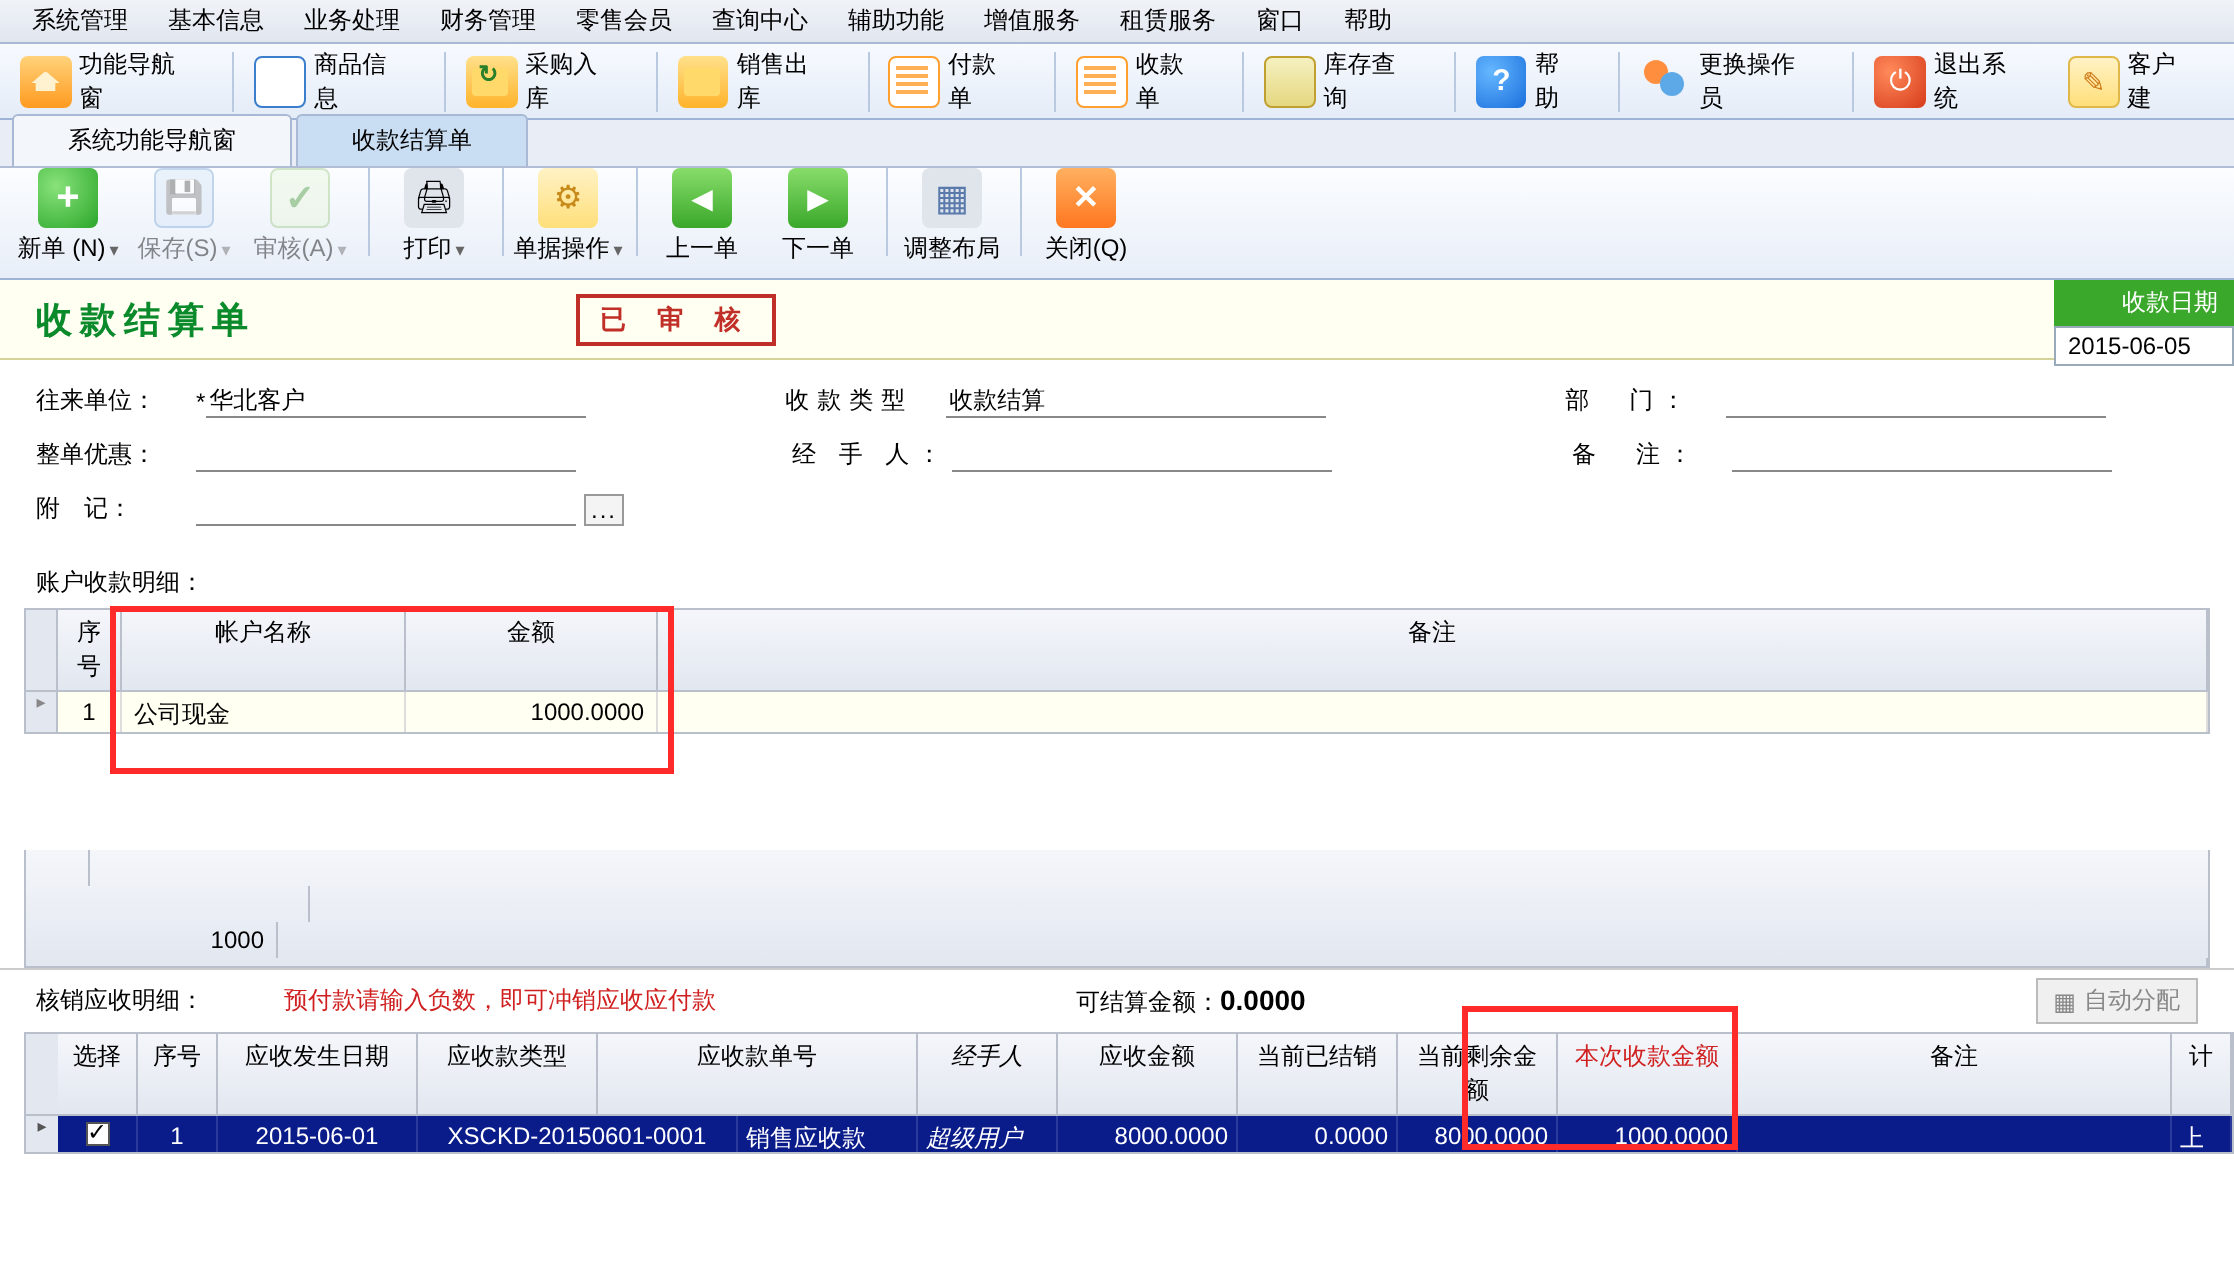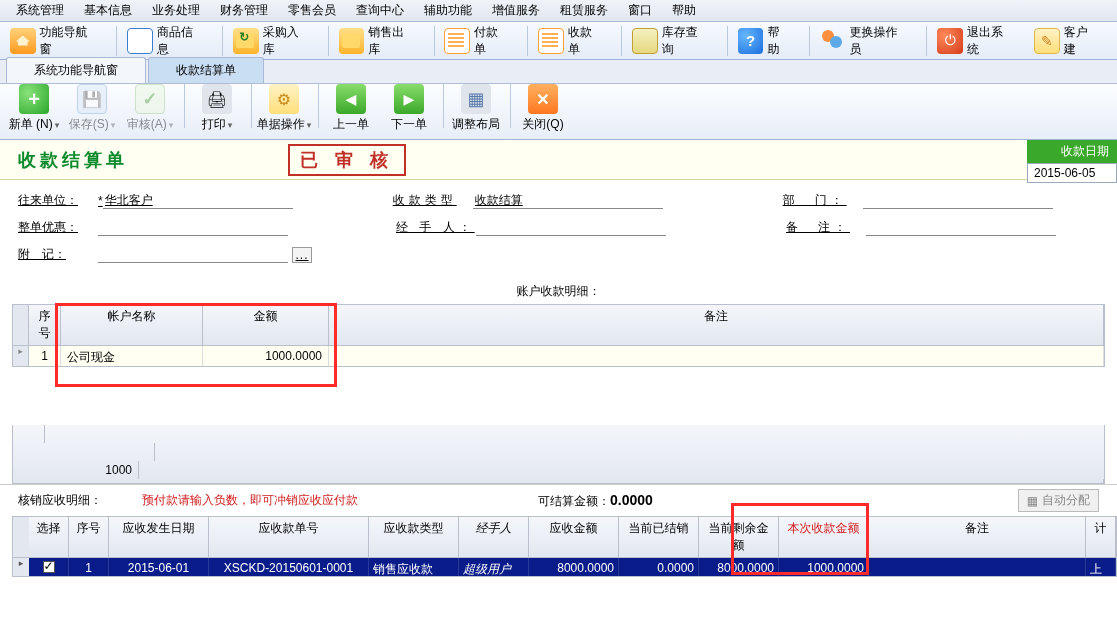--- a/index.html
+++ b/index.html
@@ -63,35 +63,35 @@
 .aico-next::after{content:"▶";color:#fff;font-size:14px;}
 .aico-layout { background:#e0e5ec;}
 .aico-layout::after{content:"▦";color:#5a7aac;font-size:18px;}
 .aico-close { background:linear-gradient(#ffb060,#ff7720);}
 .aico-close::after{content:"✕";color:#fff;font-size:16px;font-weight:bold;}
 .dd-arrow::after{content:"▾";font-size:9px;margin-left:2px;color:#666;}
 
 
 .header-strip { height:40px; background:#fffff2; border-bottom:1px solid #d4d49a; display:flex; align-items:center; padding:0 18px; position:relative;}
 .doc-title { color:#0a8a2a; font-size:18px; font-weight:bold; letter-spacing:4px;}
-.stamp { border:2px solid #c03028; color:#c03028; font-size:18px; font-weight:bold; padding:2px 10px; letter-spacing:6px; margin-left:160px;}
+.stamp { border:2px solid #c03028; color:#c03028; font-size:13px; font-weight:bold; padding:2px 10px; letter-spacing:6px; margin-left:160px;}
 .date-box { position:absolute; right:0; top:0; text-align:right;}
 .date-label { background:#3aa82a;color:#fff;padding:3px 8px;font-size:12px;}
 .date-input { border:1px solid #9ab; padding:2px 6px; background:#fff; width:90px; display:block;}
 
 
 .form-area { padding:12px 18px 6px; background:#fff;}
 .form-row { display:flex; margin-bottom:10px; align-items:center;}
-.fgroup { display:flex; align-items:center; margin-right:40px;text-decoration:underline;}
+.fgroup { display:flex; align-items:center; margin-right:40px;}
 .flabel { width:80px; letter-spacing:4px;}
 .flabel-tight { width:80px; }
 .finput { border:none; border-bottom:1px solid #888; width:190px; padding:1px 2px; background:transparent;}
 .attach-btn { width:20px;height:16px;border:1px solid #999;background:#f4f4f4;display:inline-flex;align-items:center;justify-content:center;margin-left:4px;cursor:default;letter-spacing:1px;}
 
-.section-label { padding:4px 18px;text-align:center; }
+.section-label { padding:4px 18px; }
 
 
 .grid-wrap { margin:0 12px; border:1px solid #b9c0cc; position:relative;}
 .ghead { display:flex; background:linear-gradient(#f4f6fa,#e2e7f0); border-bottom:1px solid #b9c0cc;}
 .ghead .gcell { border-right:1px solid #b9c0cc; padding:3px 6px; text-align:center;}
 .grow { display:flex; background:#fffff2;}
 .grow .gcell { border-right:1px solid #ddd; padding:3px 6px; height:20px;}
 .c-idx{width:32px;text-align:center;} .c-acct{width:142px;} .c-amt{width:126px;text-align:right;} .c-note{flex:1;}
 .row-handle{width:16px;background:#e2e7f0;border-right:1px solid #b9c0cc;text-align:center;font-size:9px;color:#888;}
 .red-box1 { position:absolute; border:3px solid #ff2a2a; pointer-events:none;}
@@ -308,22 +308,22 @@
   <span class="settle-amt"><span>可结算金额：</span><b>0.0000</b></span>
   <span class="auto-btn">自动分配</span>
 </div>
 
 <div class="grid2-wrap">
   <div class="g2head">
     <div class="g2-handle"></div>
     <div class="g2c c2-sel">选择</div>
     <div class="g2c c2-idx">序号</div>
     <div class="g2c c2-date">应收发生日期</div>
+    <div class="g2c c2-type">应收款类型</div>
     <div class="g2c c2-num">应收款单号</div>
-    <div class="g2c c2-type">应收款类型</div>
     <div class="g2c c2-handler">经手人</div>
     <div class="g2c c2-amt">应收金额</div>
     <div class="g2c c2-settled">当前已结销</div>
     <div class="g2c c2-remain">当前剩余金额</div>
     <div class="g2c c2-this this-col-red">本次收款金额</div>
     <div class="g2c c2-note2">备注</div>
     <div class="g2c c2-time">计</div>
   </div>
   <div class="g2row">
     <div class="g2-handle">▸</div>

